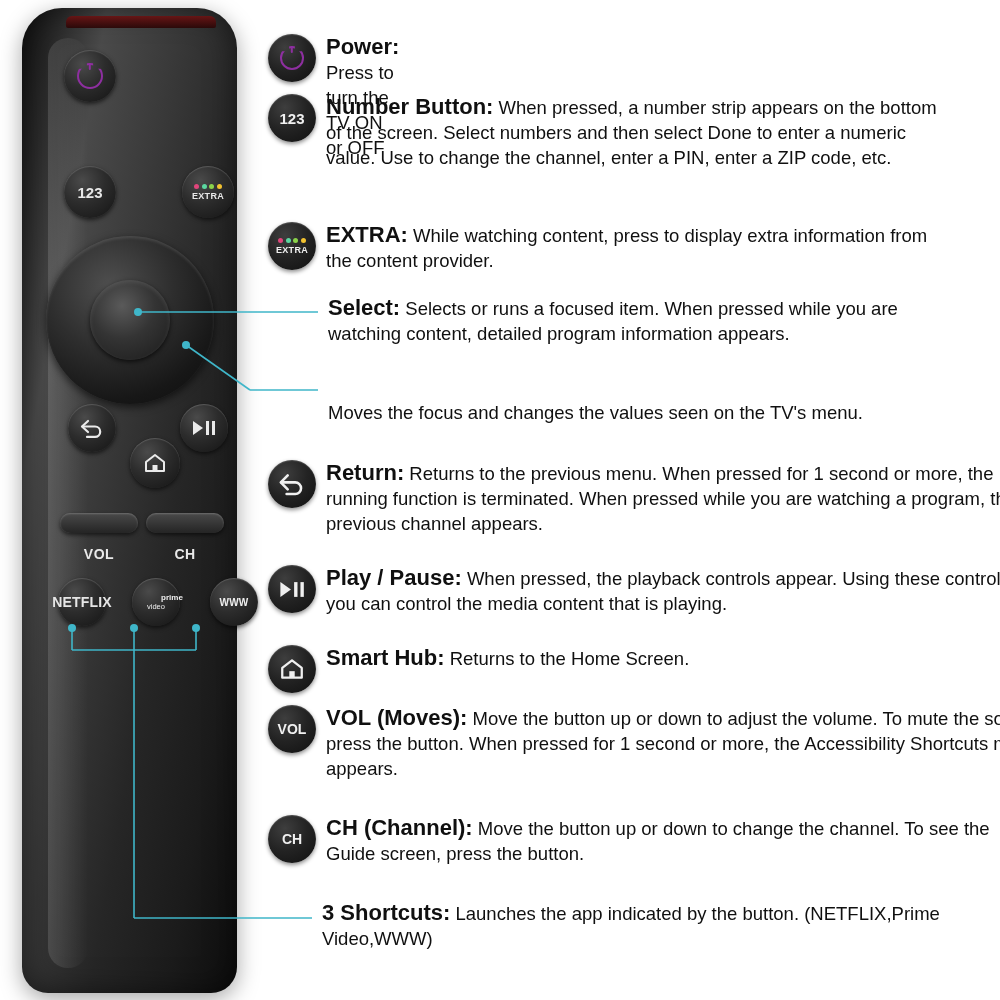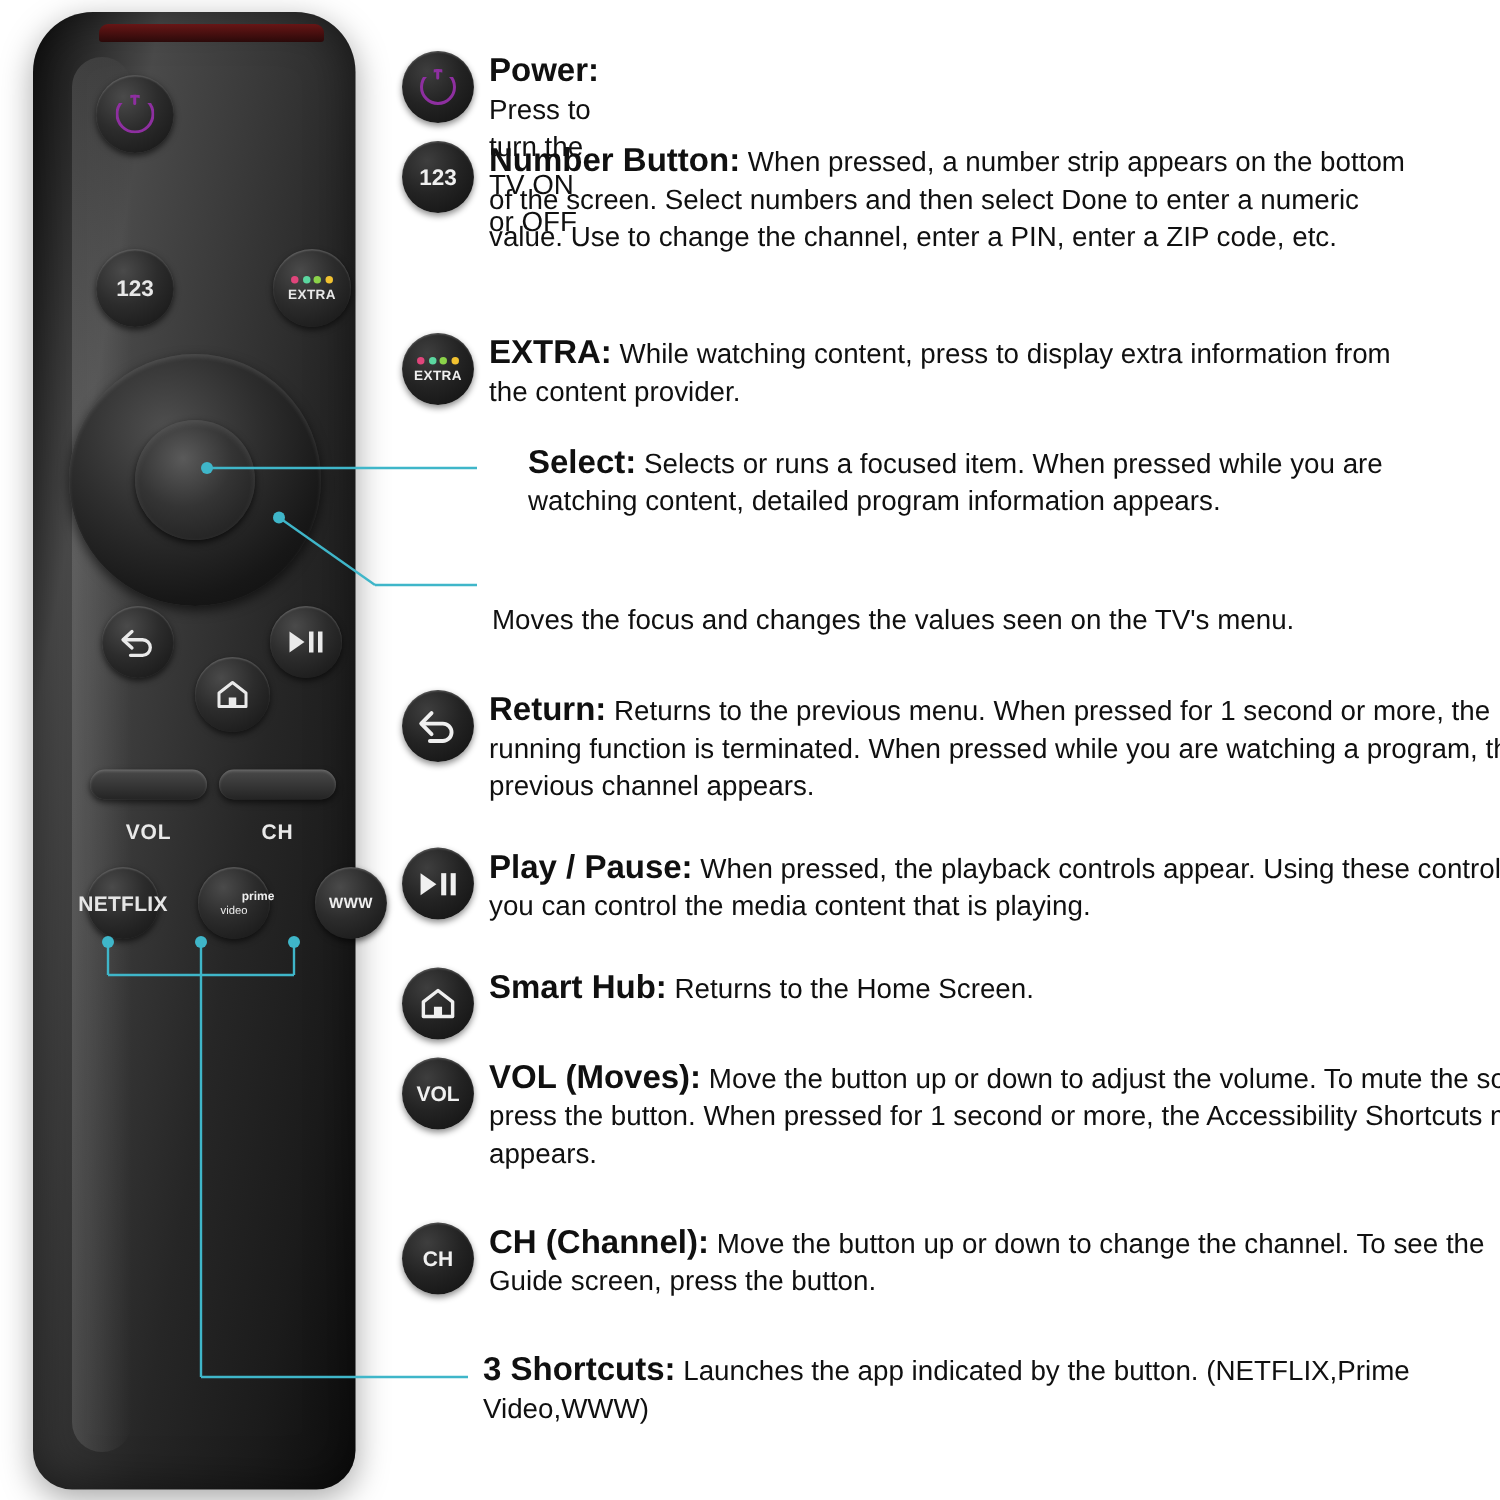--- a/index.html
+++ b/index.html
@@ -340,21 +340,21 @@
           <i style="background:#f2c230"></i>
       </span>
       <span class="extra-label">EXTRA</span>
     </div>
     <div class="cal-text" style="width:610px;">
       <b>EXTRA:</b><span> While watching content, press to display extra information from the content provider.</span>
     </div>
   </div>
 
   <div class="callout" id="c-select">
-    <div class="cal-text no-icon" style="width:600px;margin-left:24px;">
+    <div class="cal-text no-icon" style="width:600px;">
       <b>Select:</b><span> Selects or runs a focused item. When pressed while you are watching content, detailed program information appears.</span>
     </div>
   </div>
 
   <div class="callout" id="c-dpad">
     <div class="cal-text no-icon" style="width:640px;">
       <br><span>Moves the focus and changes the values seen on the TV's menu.</span>
     </div>
   </div>
 

